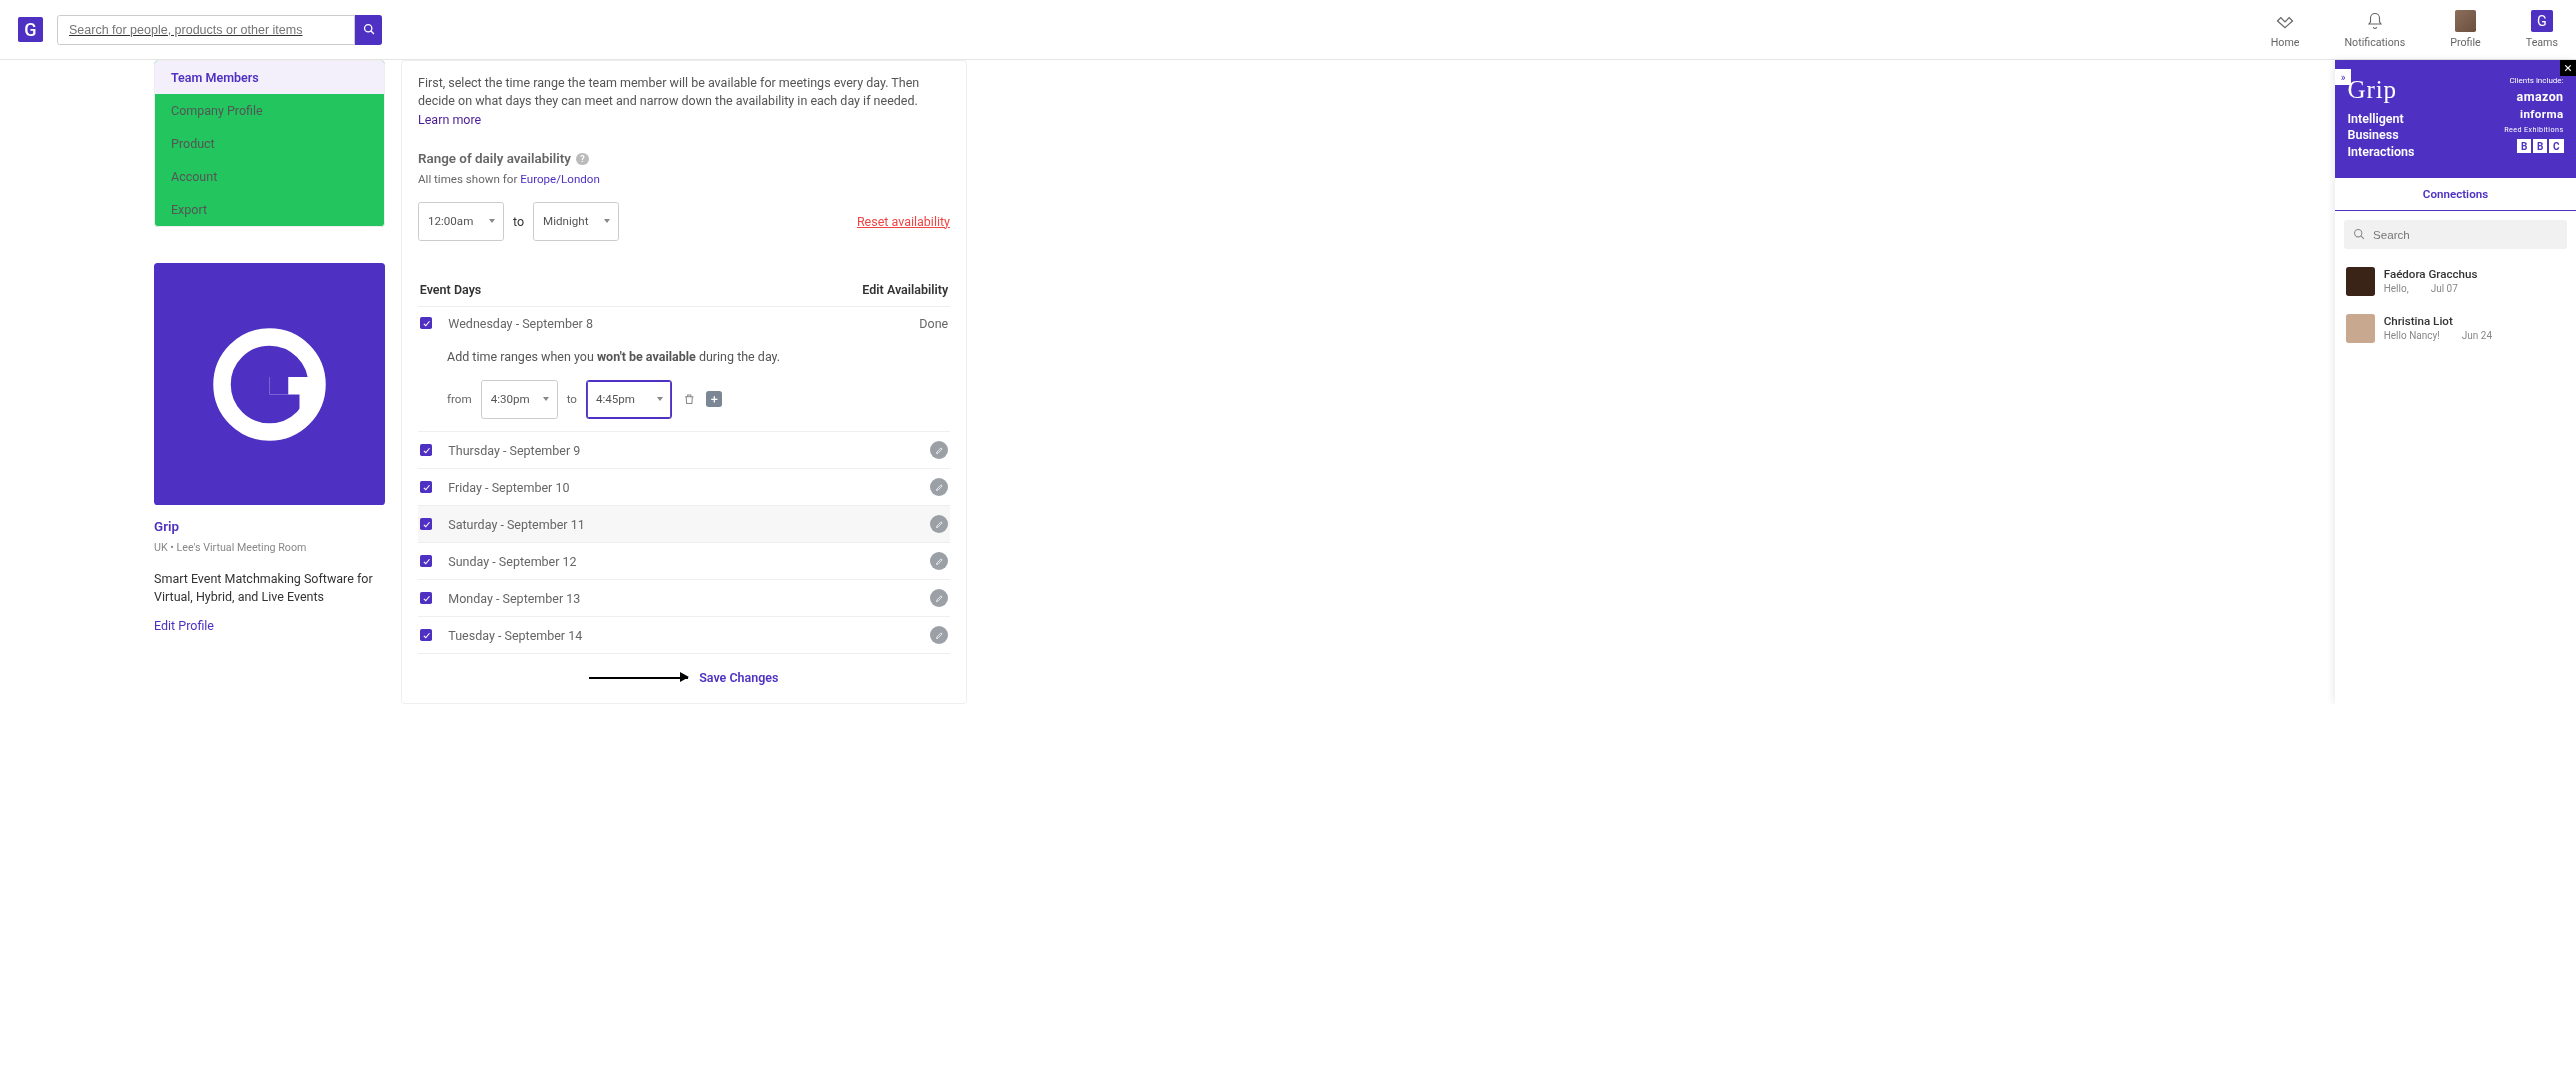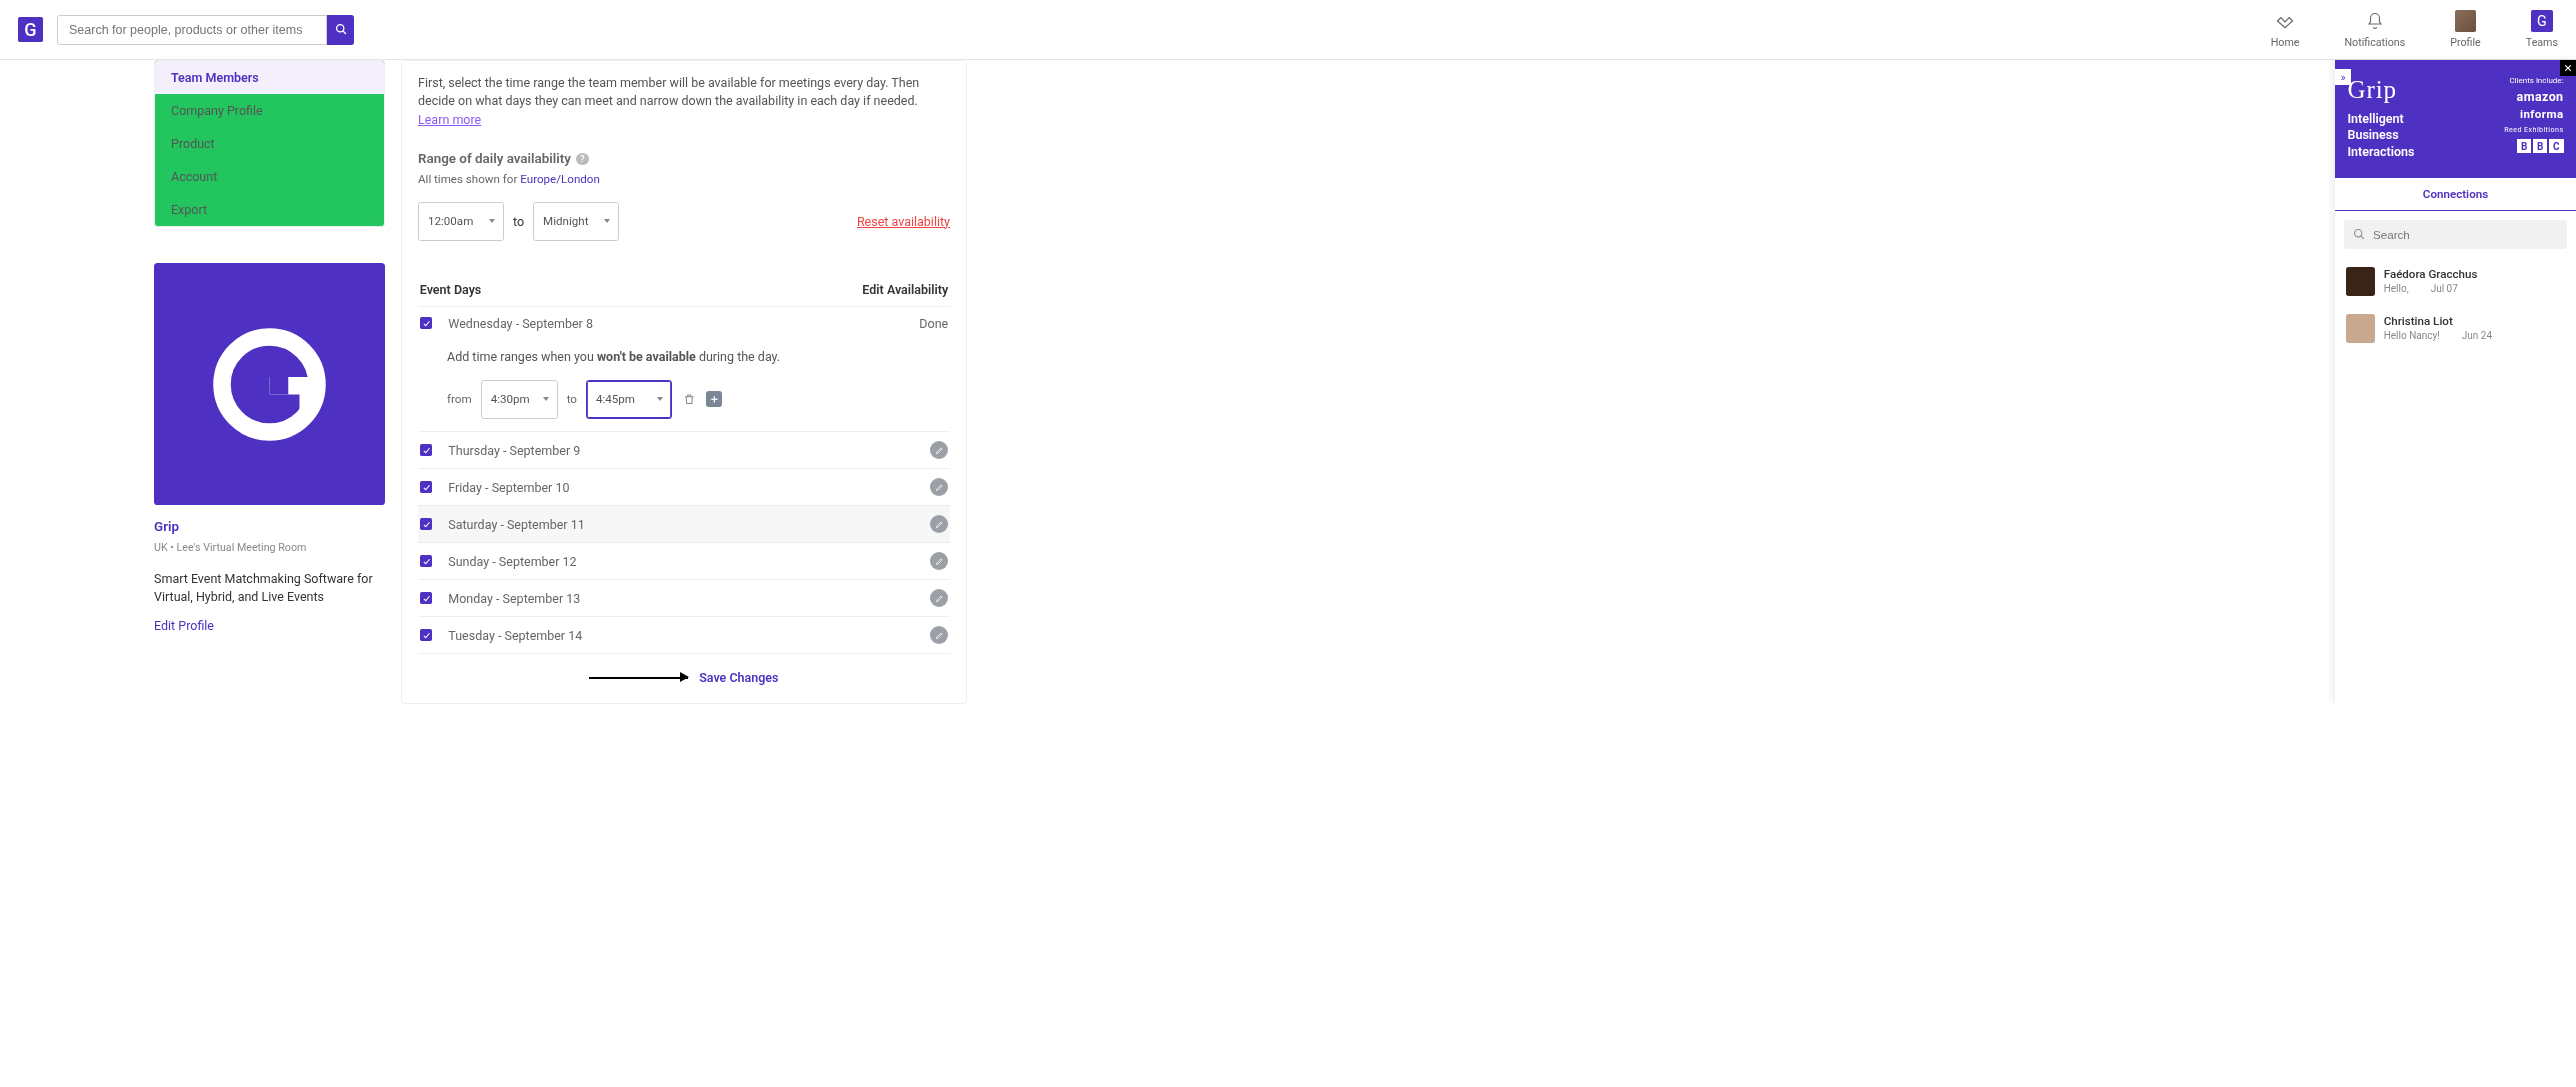--- a/index.html
+++ b/index.html
@@ -1,20 +1,20 @@
 <!DOCTYPE html>
 <html style="font-size:14.3px"><head>
 <meta charset="utf-8">
 <style>
   * { box-sizing: border-box; margin: 0; padding: 0; }
   body { font-family: -apple-system, BlinkMacSystemFont, "Segoe UI", Roboto, sans-serif; font-size: 12.5px; color: #333; background: #fff; }
   
   .topbar { display: flex; align-items: center; height: 60px; border-bottom: 0.9px solid #e5e5e5; padding: 0 18px; }
   .logo { width: 25px; height: 25px; background: #4e31c2; color: #fff; display: flex; align-items: center; justify-content: center; font-size: 18px; font-weight: 500; border-radius: 1.8px; margin-right: 14.3px; }
-  .search-wrap { display: flex; width: 297px; }
+  .search-wrap { display: flex; width: 325px; text-decoration: underline; }
   .search-input { flex: 1; height: 30px; border: 0.9px solid #ccc; border-radius: 2.7px 0 0 2.7px; padding: 0 10.7px; font-size: 12.5px; outline: none; }
   .search-btn { width: 27px; height: 30px; background: #4e31c2; border: none; border-radius: 0 2.7px 2.7px 0; display: flex; align-items: center; justify-content: center; cursor: pointer; }
   .nav-items { margin-left: auto; display: flex; gap: 45px; align-items: center; }
   .nav-item { display: flex; flex-direction: column; align-items: center; gap: 3.6px; font-size: 10.7px; color: #666; cursor: pointer; }
   .nav-icon { width: 21.5px; height: 21.5px; display: flex; align-items: center; justify-content: center; }
   .avatar-sm { width: 21.5px; height: 21.5px; background: linear-gradient(135deg,#8b6f5c,#6b4f3c); border-radius: 1.8px; }
   .teams-icon { width: 21.5px; height: 21.5px; background: #4e31c2; color: #fff; display: flex; align-items: center; justify-content: center; font-size: 14.3px; border-radius: 1.8px; }
 
   .page { display: flex; padding: 0; position: relative; }
   
@@ -26,21 +26,21 @@
   .profile-card { margin-top: 36px; }
   .profile-img { width: 231px; height: 242px; background: #4e31c2; display: flex; align-items: center; justify-content: center; border-radius: 3.6px; }
   .profile-img svg { width: 125px; height: 125px; }
   .profile-name { color: #4e31c2; font-weight: 600; margin-top: 14.3px; font-size: 13.4px; }
   .profile-loc { color: #888; font-size: 10.7px; margin-top: 7.2px; }
   .profile-desc { color: #333; font-size: 12.5px; margin-top: 16px; line-height: 1.4; }
   .profile-edit { color: #4e31c2; font-size: 12.5px; margin-top: 12.5px; display: inline-block; cursor: pointer; }
 
   .main { width: 566px; margin-left: 16px; background: #fff; border: 0.9px solid #eee; border-radius: 3.6px; padding: 12.5px 16px 18px; }
   .intro { color: #555; line-height: 1.5; font-size: 12.5px; }
-  .learn { text-decoration: underline; color: #8b5cf6; cursor: pointer; }
+  .learn { color: #4c1d95; cursor: pointer; }
   .range-head { display: flex; align-items: center; gap: 5.4px; margin-top: 21.5px; color: #666; font-weight: 600; font-size: 13.4px; }
   .help-dot { width: 12.5px; height: 12.5px; border-radius: 50%; background: #bbb; color: #fff; font-size: 9px; display: flex; align-items: center; justify-content: center; }
   .tz-line { margin-top: 5.4px; color: #666; font-size: 11.6px; }
   .tz-link { color: #4e31c2; }
   
   .range-row { display: flex; align-items: center; gap: 9px; margin-top: 16px; }
   .sel { height: 39px; border: 0.9px solid #ccc; border-radius: 2.7px; padding: 0 23px 0 9px; font-size: 11.6px; color: #555; background: #fff; appearance: none; position: relative; cursor: pointer; display: flex; align-items: center; min-width: 86px; }
   .sel-wrap { position: relative; }
   .sel-wrap::after { content: ""; position: absolute; right: 9px; top: 50%; width: 0; height: 0; border-left: 3.6px solid transparent; border-right: 3.6px solid transparent; border-top: 4.5px solid #888; transform: translateY(-50%); pointer-events: none; }
   .sel.highlight { border-color: #4e31c2; box-shadow: 0 0 0 0.9px #4e31c2 inset; }

